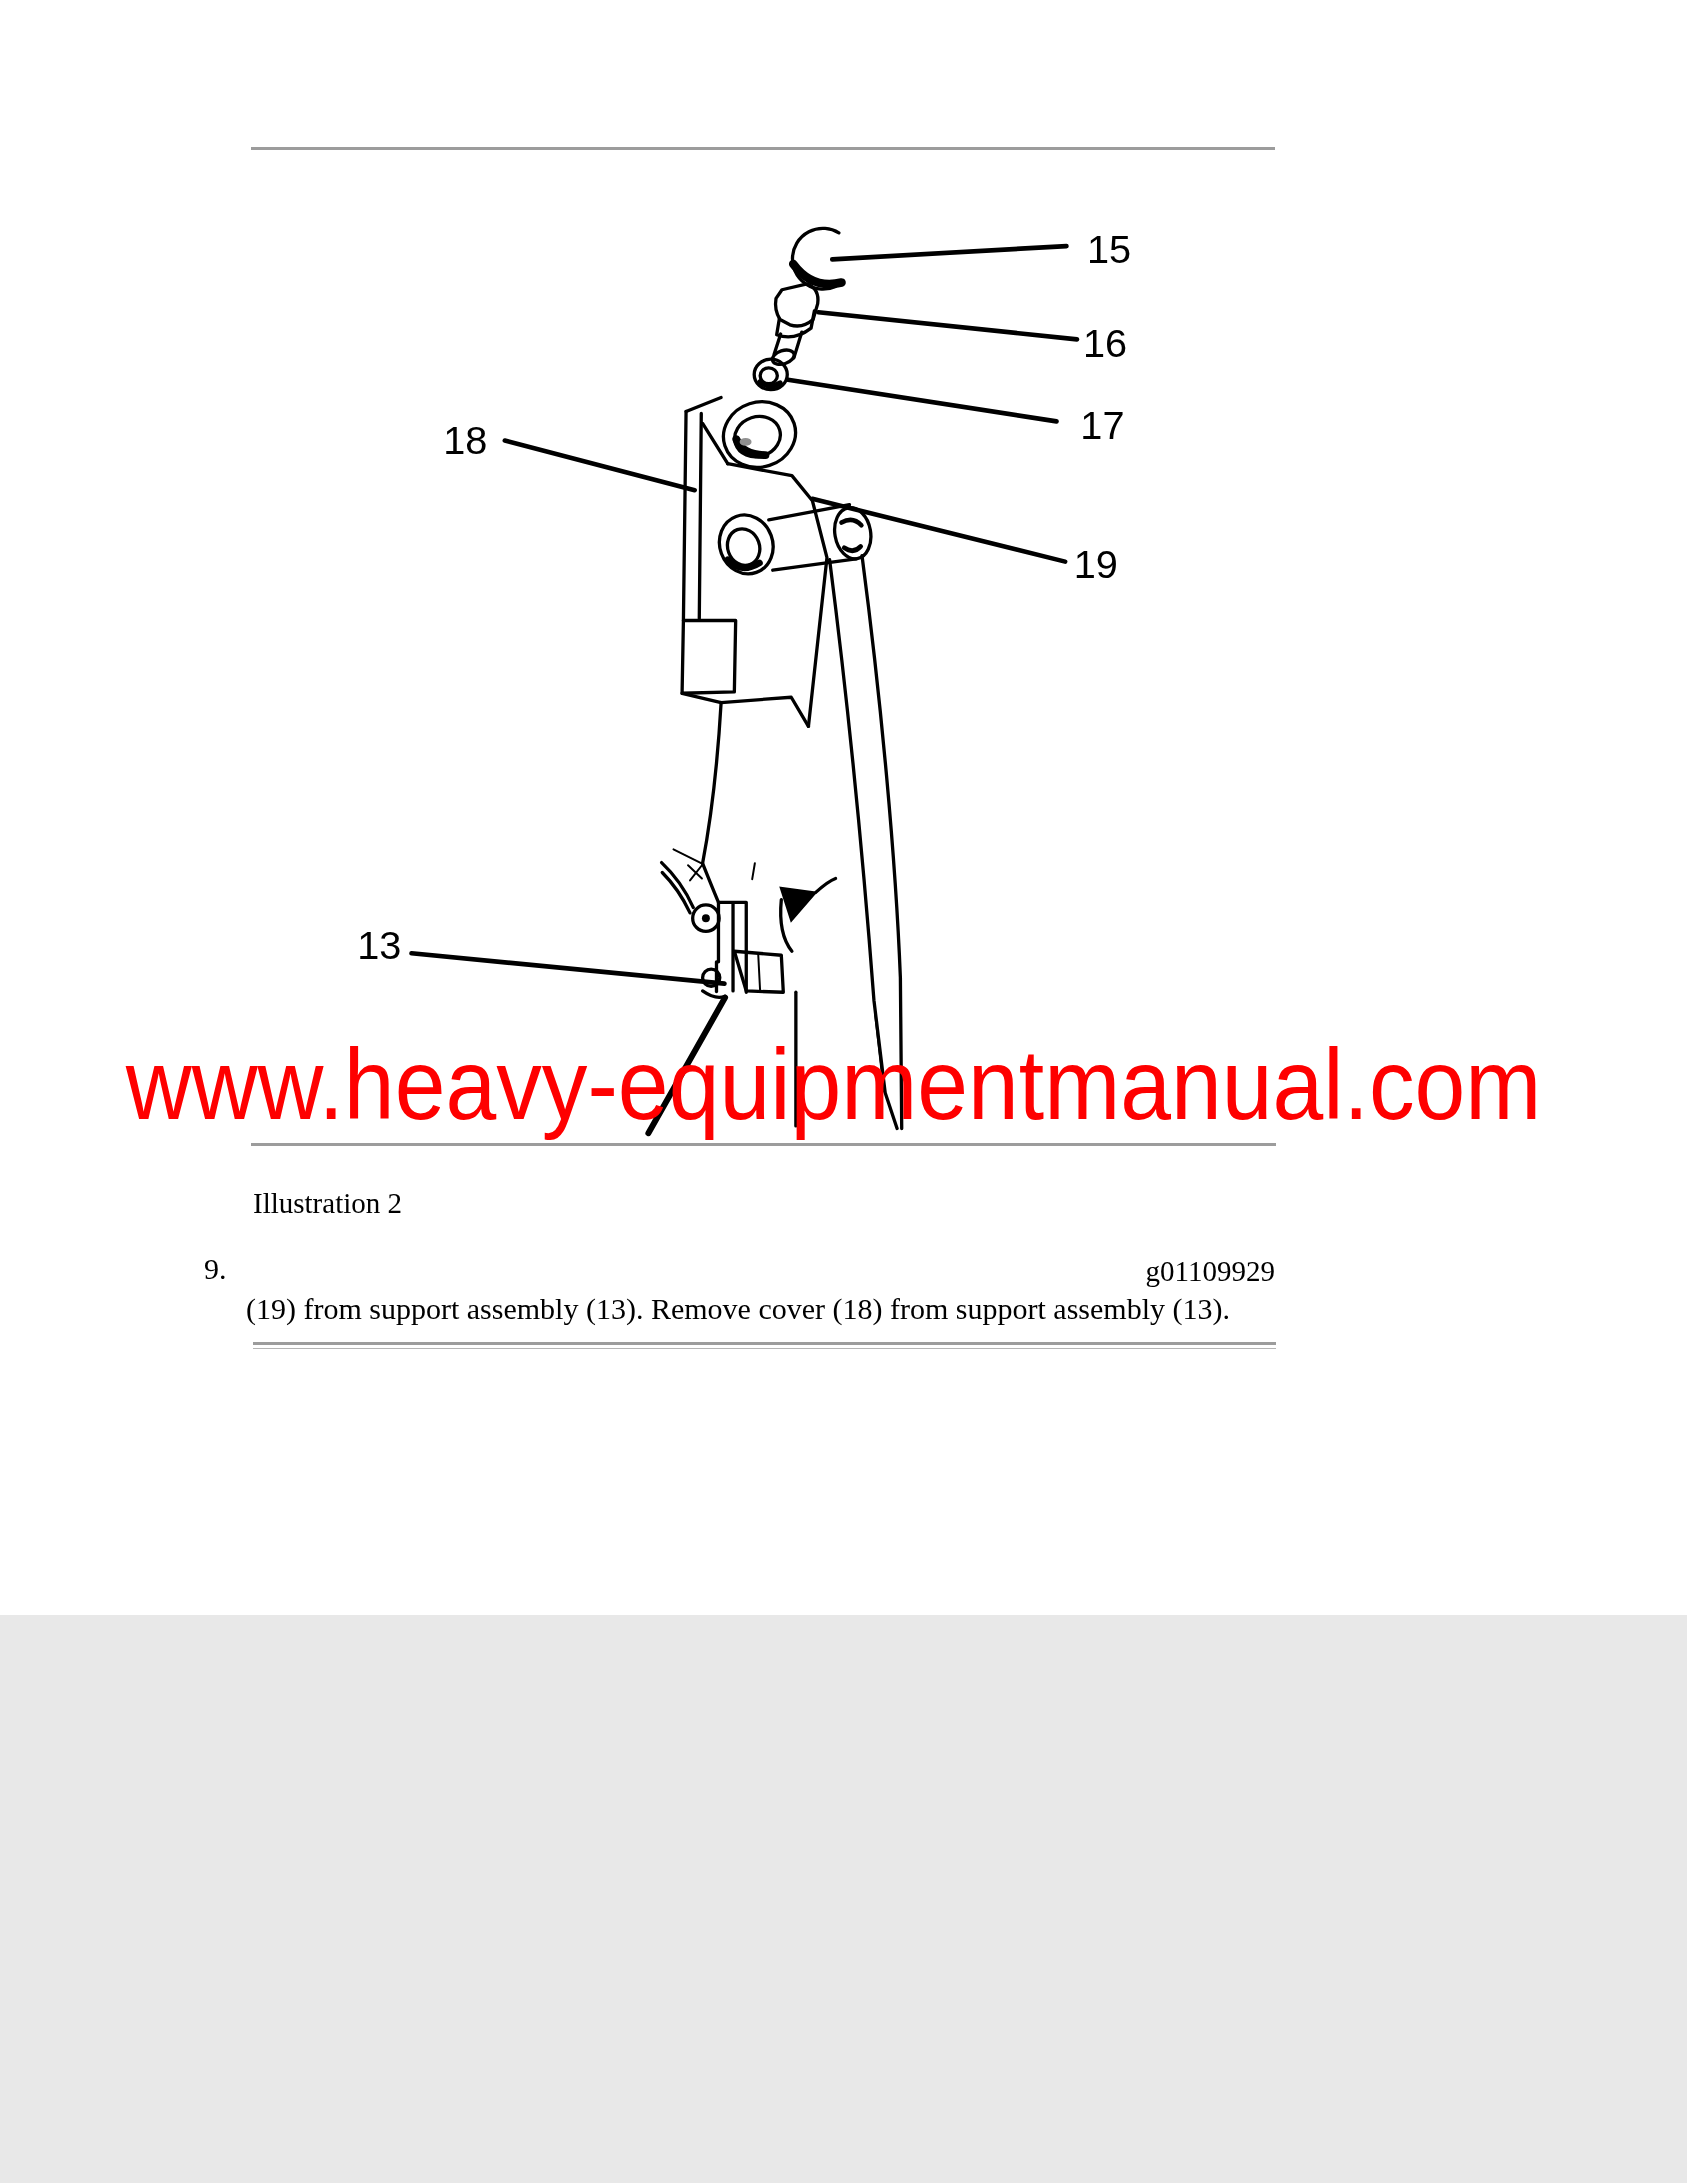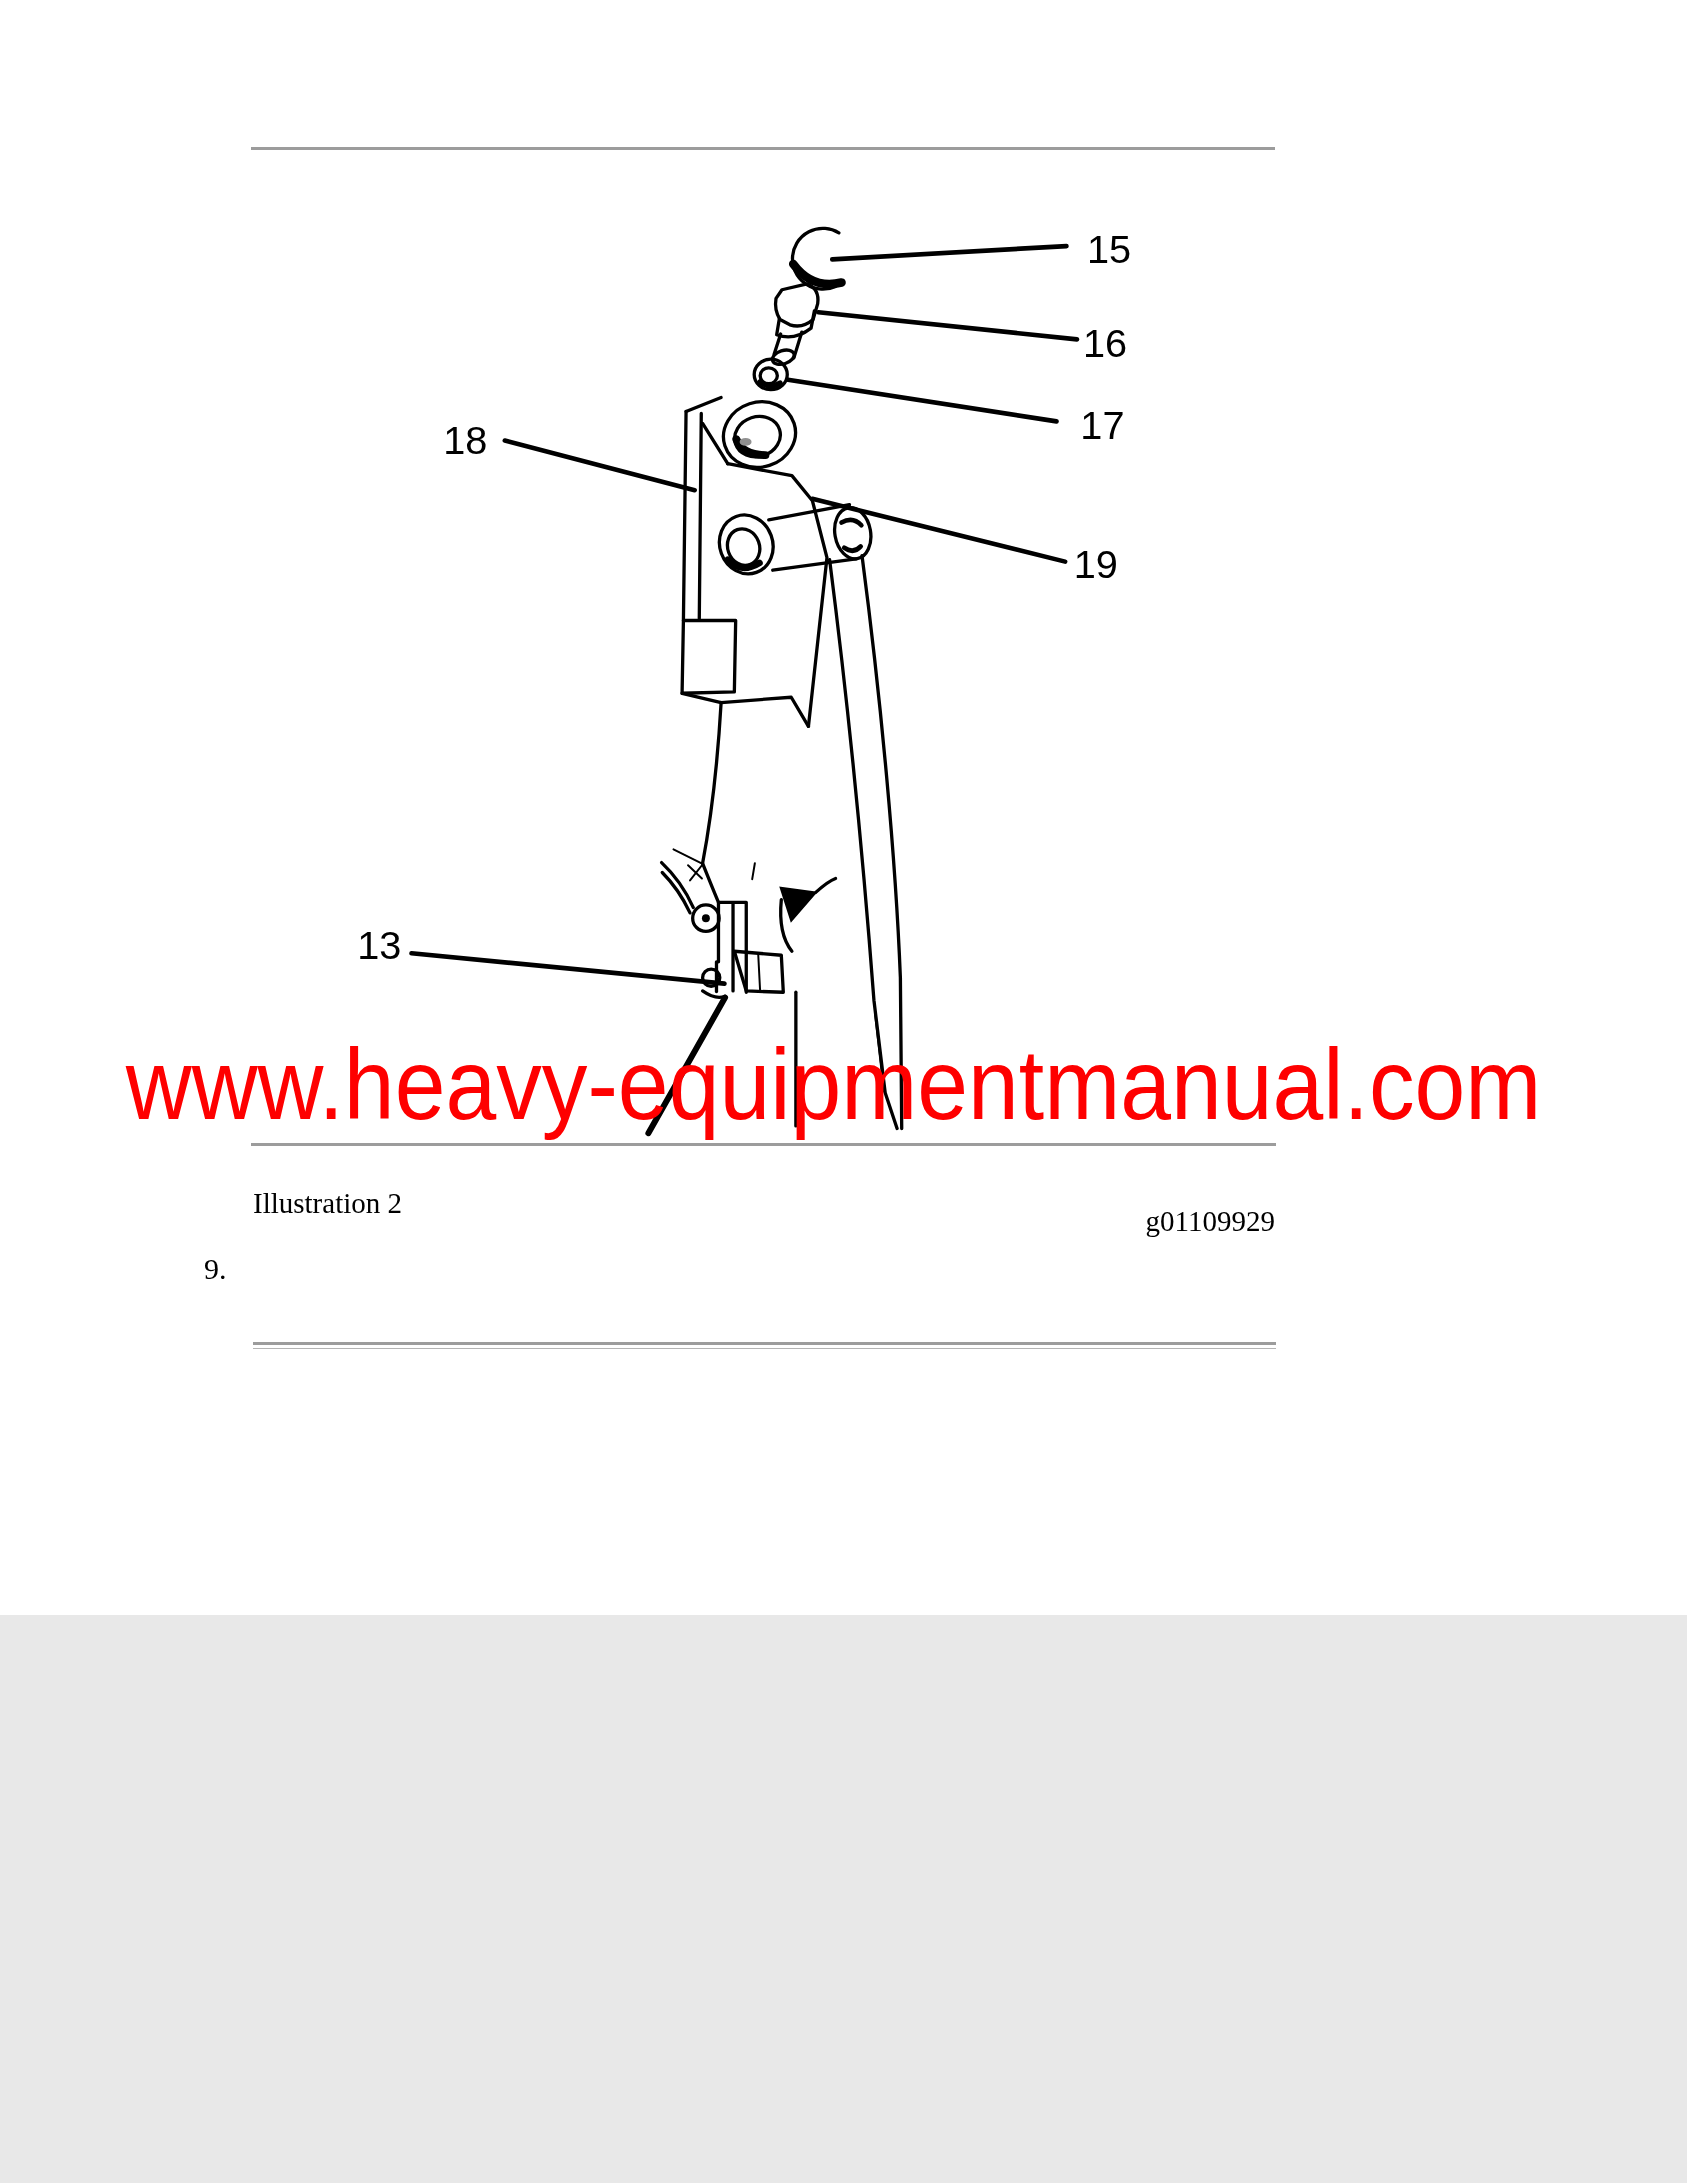--- a/index.html
+++ b/index.html
@@ -132,18 +132,19 @@
     <text class="callout-num" x="1637" y="540">16</text>
     <text class="callout-num" x="1633" y="663">17</text>
     <text class="callout-num" x="670" y="687">18</text>
     <text class="callout-num" x="1623" y="873">19</text>
     <text class="callout-num" x="540" y="1449">13</text>
 
     <text class="wm" x="190" y="1692" font-size="150" textLength="2140" lengthAdjust="spacingAndGlyphs">www.heavy-equipmentmanual.com</text>
   </svg>
 
   <div class="caption" style="left:253px;top:1187px;">Illustration 2</div>
-  <div class="caption" style="right:412px;top:1205px;text-align:left;">g01109929</div>
+  <div class="caption" style="right:412px;top:1255px;text-align:left;">g01109929</div>
 
   <div class="step-line" style="left:204px;top:1252px;">9.</div>
+  <div class="step-line" style="left:246px;top:1292px;">(19) from support assembly (13). Remove cover (18) from support assembly (13).</div>
 
 </div>
 
 
 </body></html>

